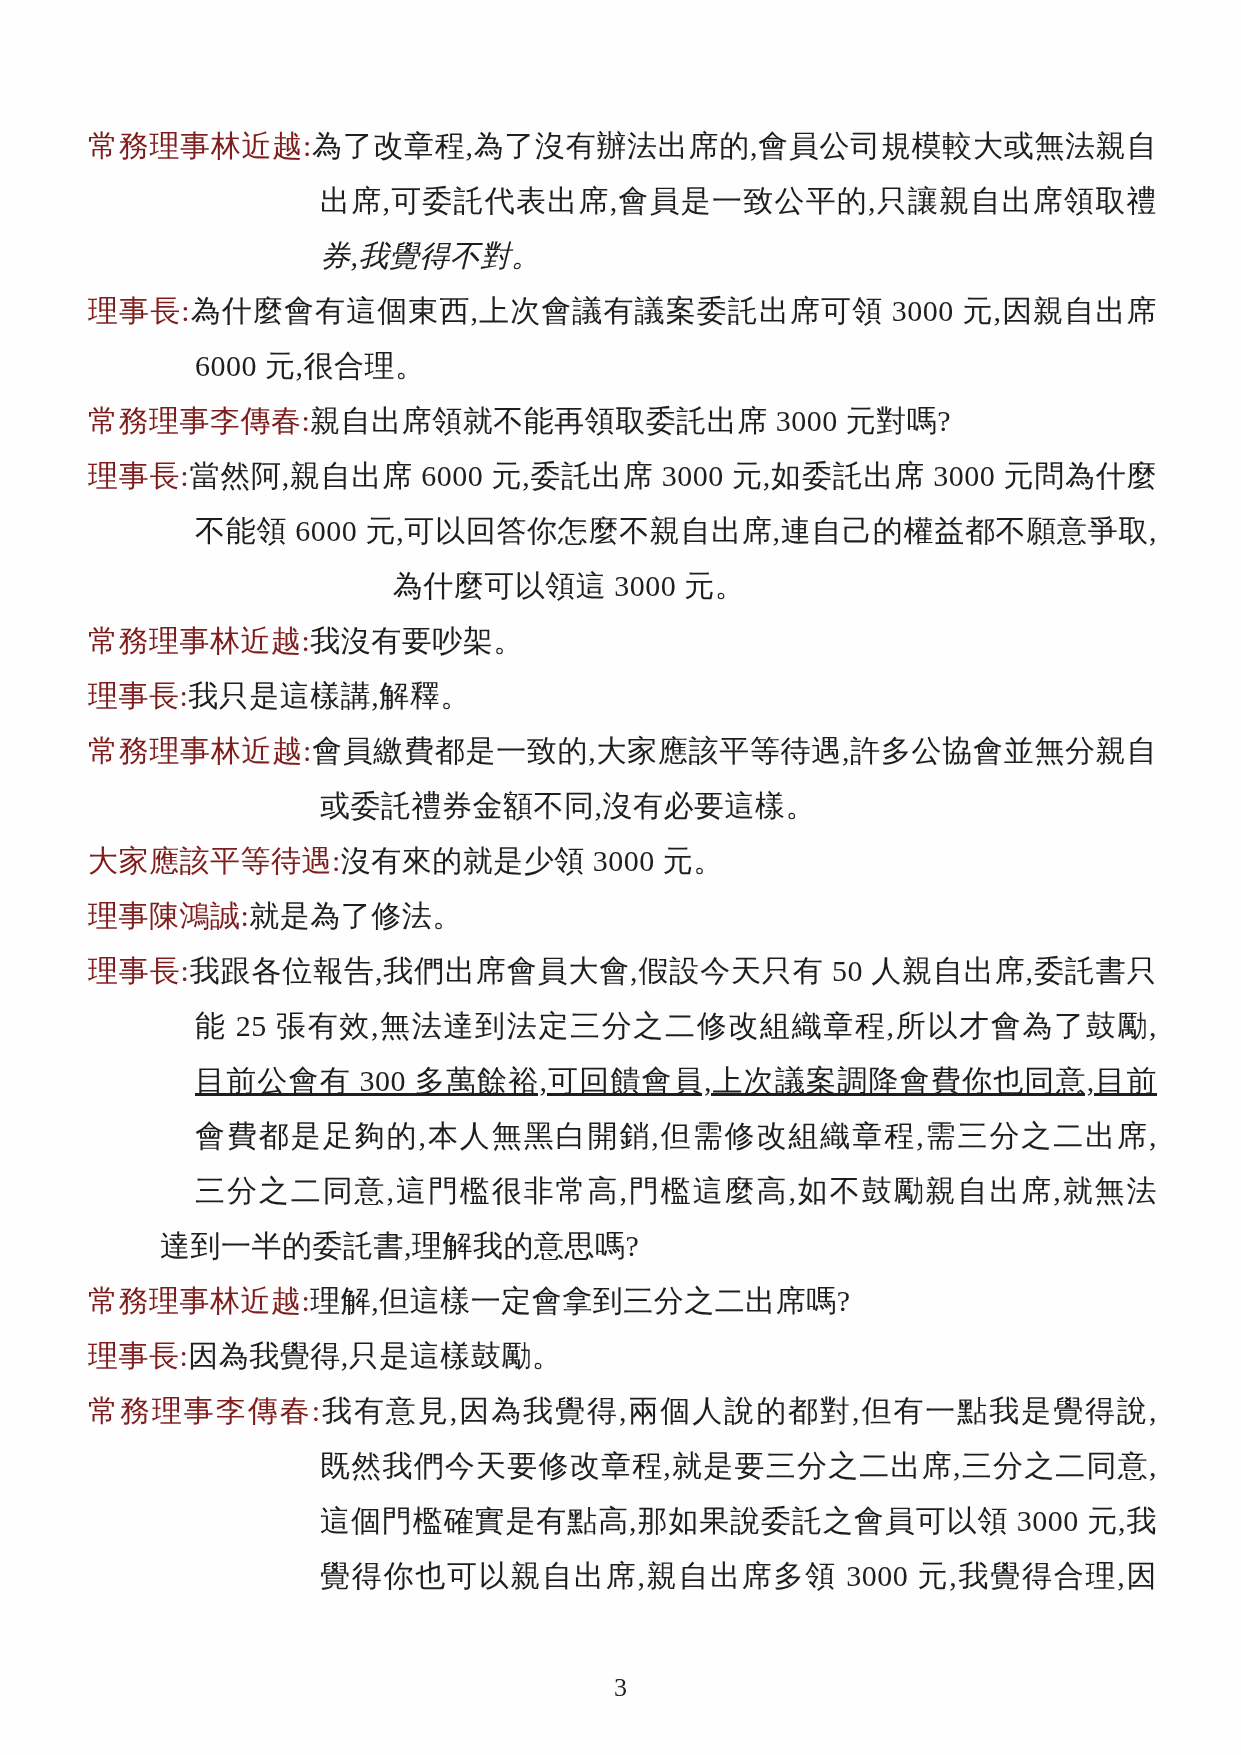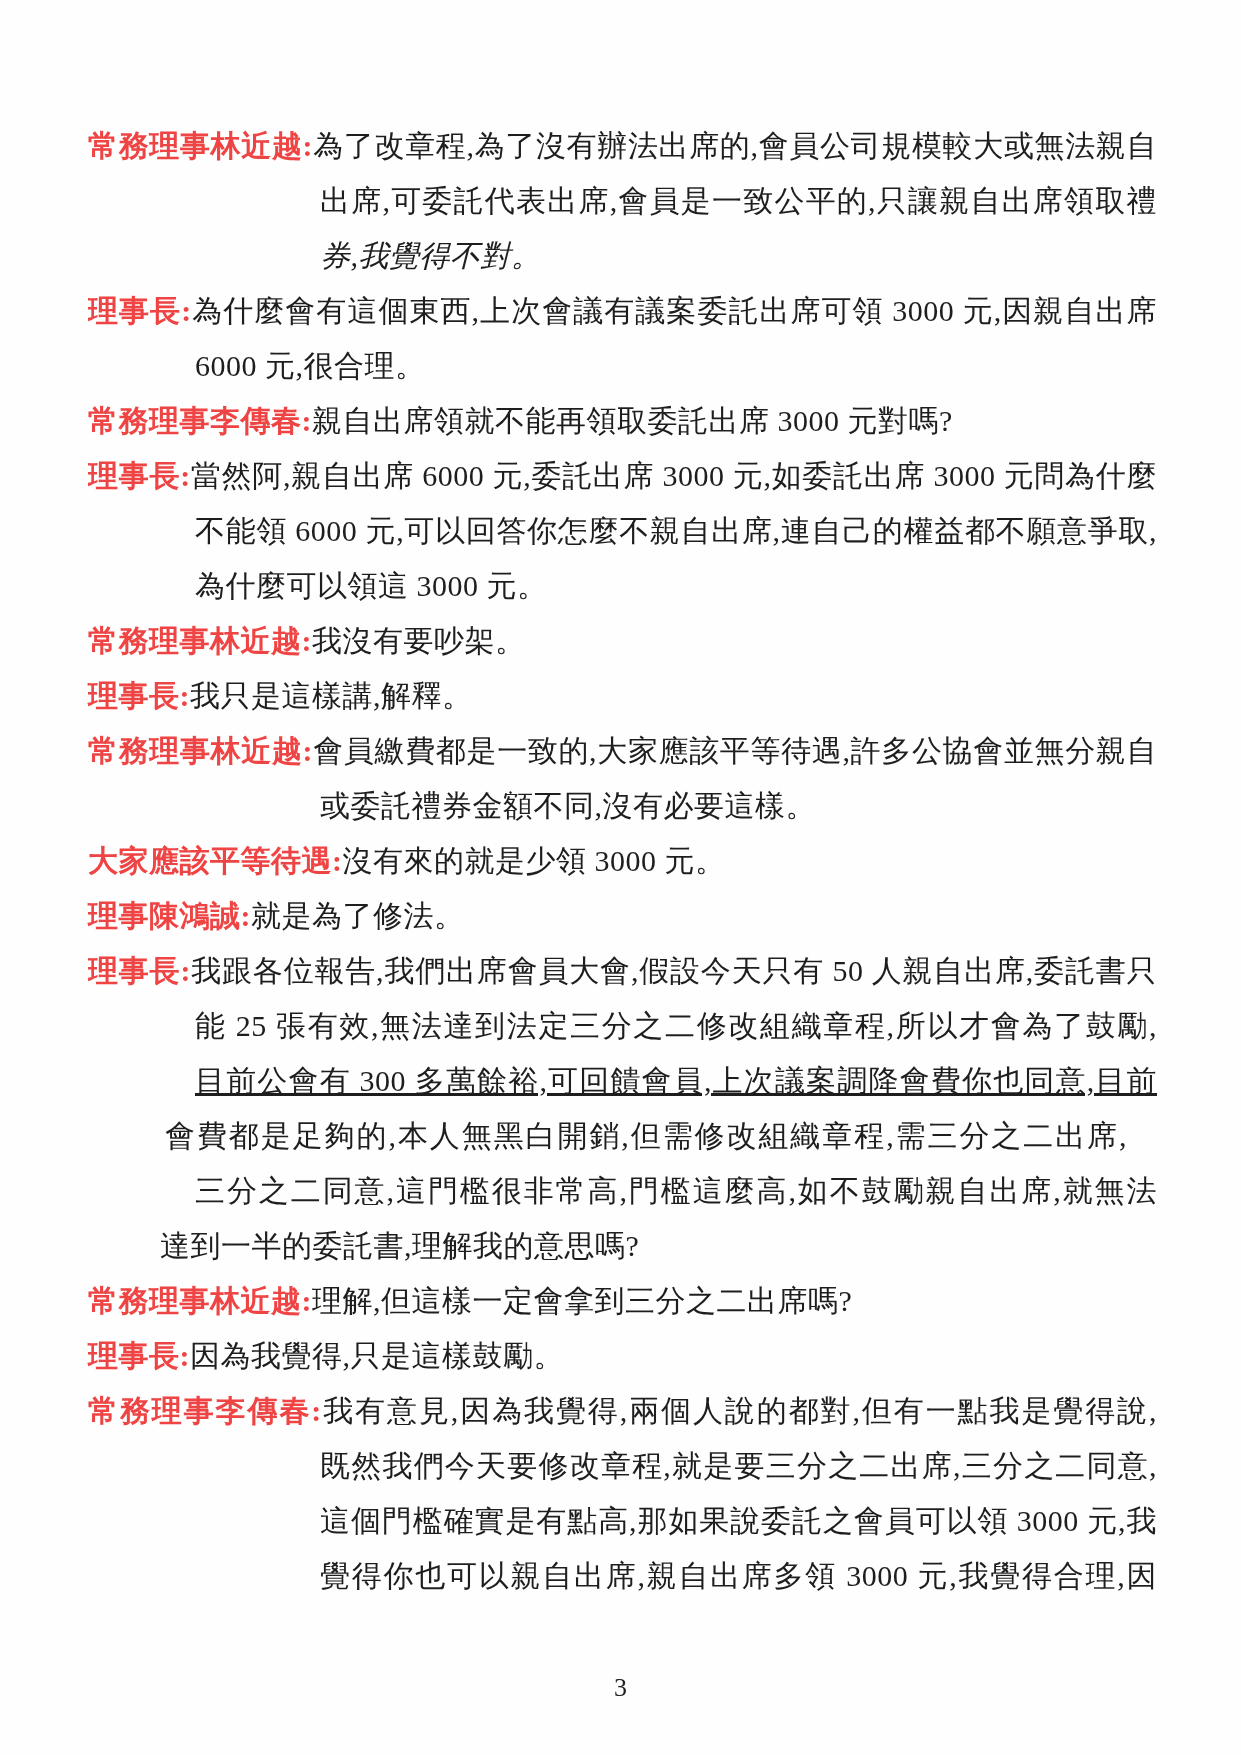--- a/index.html
+++ b/index.html
@@ -27,22 +27,22 @@
     color:#1e1e1e;
   }
   .line.full{
     white-space:normal;
     text-align:justify;
     text-align-last:justify;
     overflow:hidden;
     height:55px;
   }
   .speaker{
-    font-weight:bold;
-    color:#ef4444;
+    font-weight:normal;
+    color:#7f1d1d;
   }
   .page-num{
     position:absolute;
     top:1668px;left:0;
     width:100%;
     height:40px;
     line-height:40px;
     text-align:center;
     font-size:26px;
     color:#222;
@@ -61,21 +61,21 @@
       <div class="para">
         <div class="line full"><span class="speaker">理事長:</span><span>為什麼會有這個東西,上次會議有議案委託出席可領 3000 元,因親自出席給</span></div>
         <div class="line cont" style="margin-left: 107px; width: 962px;">6000 元,很合理。</div>
       </div>
       <div class="para">
         <div class="line"><span class="speaker">常務理事李傳春:</span><span>親自出席領就不能再領取委託出席 3000 元對嗎?</span></div>
       </div>
       <div class="para">
         <div class="line full"><span class="speaker">理事長:</span><span>當然阿,親自出席 6000 元,委託出席 3000 元,如委託出席 3000 元問為什麼</span></div>
         <div class="line cont full" style="margin-left: 107px; width: 962px;">不能領 6000 元,可以回答你怎麼不親自出席,連自己的權益都不願意爭取,</div>
-        <div class="line cont" style="margin-left: 107px; width: 962px;">為什麼可以領這 3000 元。</div>
+        <div class="line cont" style="width: 962px; text-align: center;">為什麼可以領這 3000 元。</div>
       </div>
       <div class="para">
         <div class="line"><span class="speaker">常務理事林近越:</span><span>我沒有要吵架。</span></div>
       </div>
       <div class="para">
         <div class="line"><span class="speaker">理事長:</span><span>我只是這樣講,解釋。</span></div>
       </div>
       <div class="para">
         <div class="line full"><span class="speaker">常務理事林近越:</span><span>會員繳費都是一致的,大家應該平等待遇,許多公協會並無分親自</span></div>
         <div class="line cont" style="margin-left: 232px; width: 837px;">或委託禮券金額不同,沒有必要這樣。</div>
@@ -83,21 +83,21 @@
       <div class="para">
         <div class="line"><span class="speaker">大家應該平等待遇:</span><span>沒有來的就是少領 3000 元。</span></div>
       </div>
       <div class="para">
         <div class="line"><span class="speaker">理事陳鴻誠:</span><span>就是為了修法。</span></div>
       </div>
       <div class="para">
         <div class="line full"><span class="speaker">理事長:</span><span>我跟各位報告,我們出席會員大會,假設今天只有 50 人親自出席,委託書只</span></div>
         <div class="line cont full" style="margin-left: 107px; width: 962px;">能 25 張有效,無法達到法定三分之二修改組織章程,所以才會為了鼓勵,</div>
         <div class="line cont full" style="margin-left: 107px; width: 962px; text-decoration: underline;">目前公會有 300 多萬餘裕,可回饋會員,上次議案調降會費你也同意,目前</div>
-        <div class="line cont full" style="margin-left: 77px; width: 962px;">會費都是足夠的,本人無黑白開銷,但需修改組織章程,需三分之二出席,</div>
+        <div class="line cont full" style="margin-left: 107px; width: 962px;">會費都是足夠的,本人無黑白開銷,但需修改組織章程,需三分之二出席,</div>
         <div class="line cont full" style="margin-left: 107px; width: 962px;">三分之二同意,這門檻很非常高,門檻這麼高,如不鼓勵親自出席,就無法</div>
         <div class="line cont" style="margin-left: 72px; width: 962px;">達到一半的委託書,理解我的意思嗎?</div>
       </div>
       <div class="para">
         <div class="line"><span class="speaker">常務理事林近越:</span><span>理解,但這樣一定會拿到三分之二出席嗎?</span></div>
       </div>
       <div class="para">
         <div class="line"><span class="speaker">理事長:</span><span>因為我覺得,只是這樣鼓勵。</span></div>
       </div>
       <div class="para">

